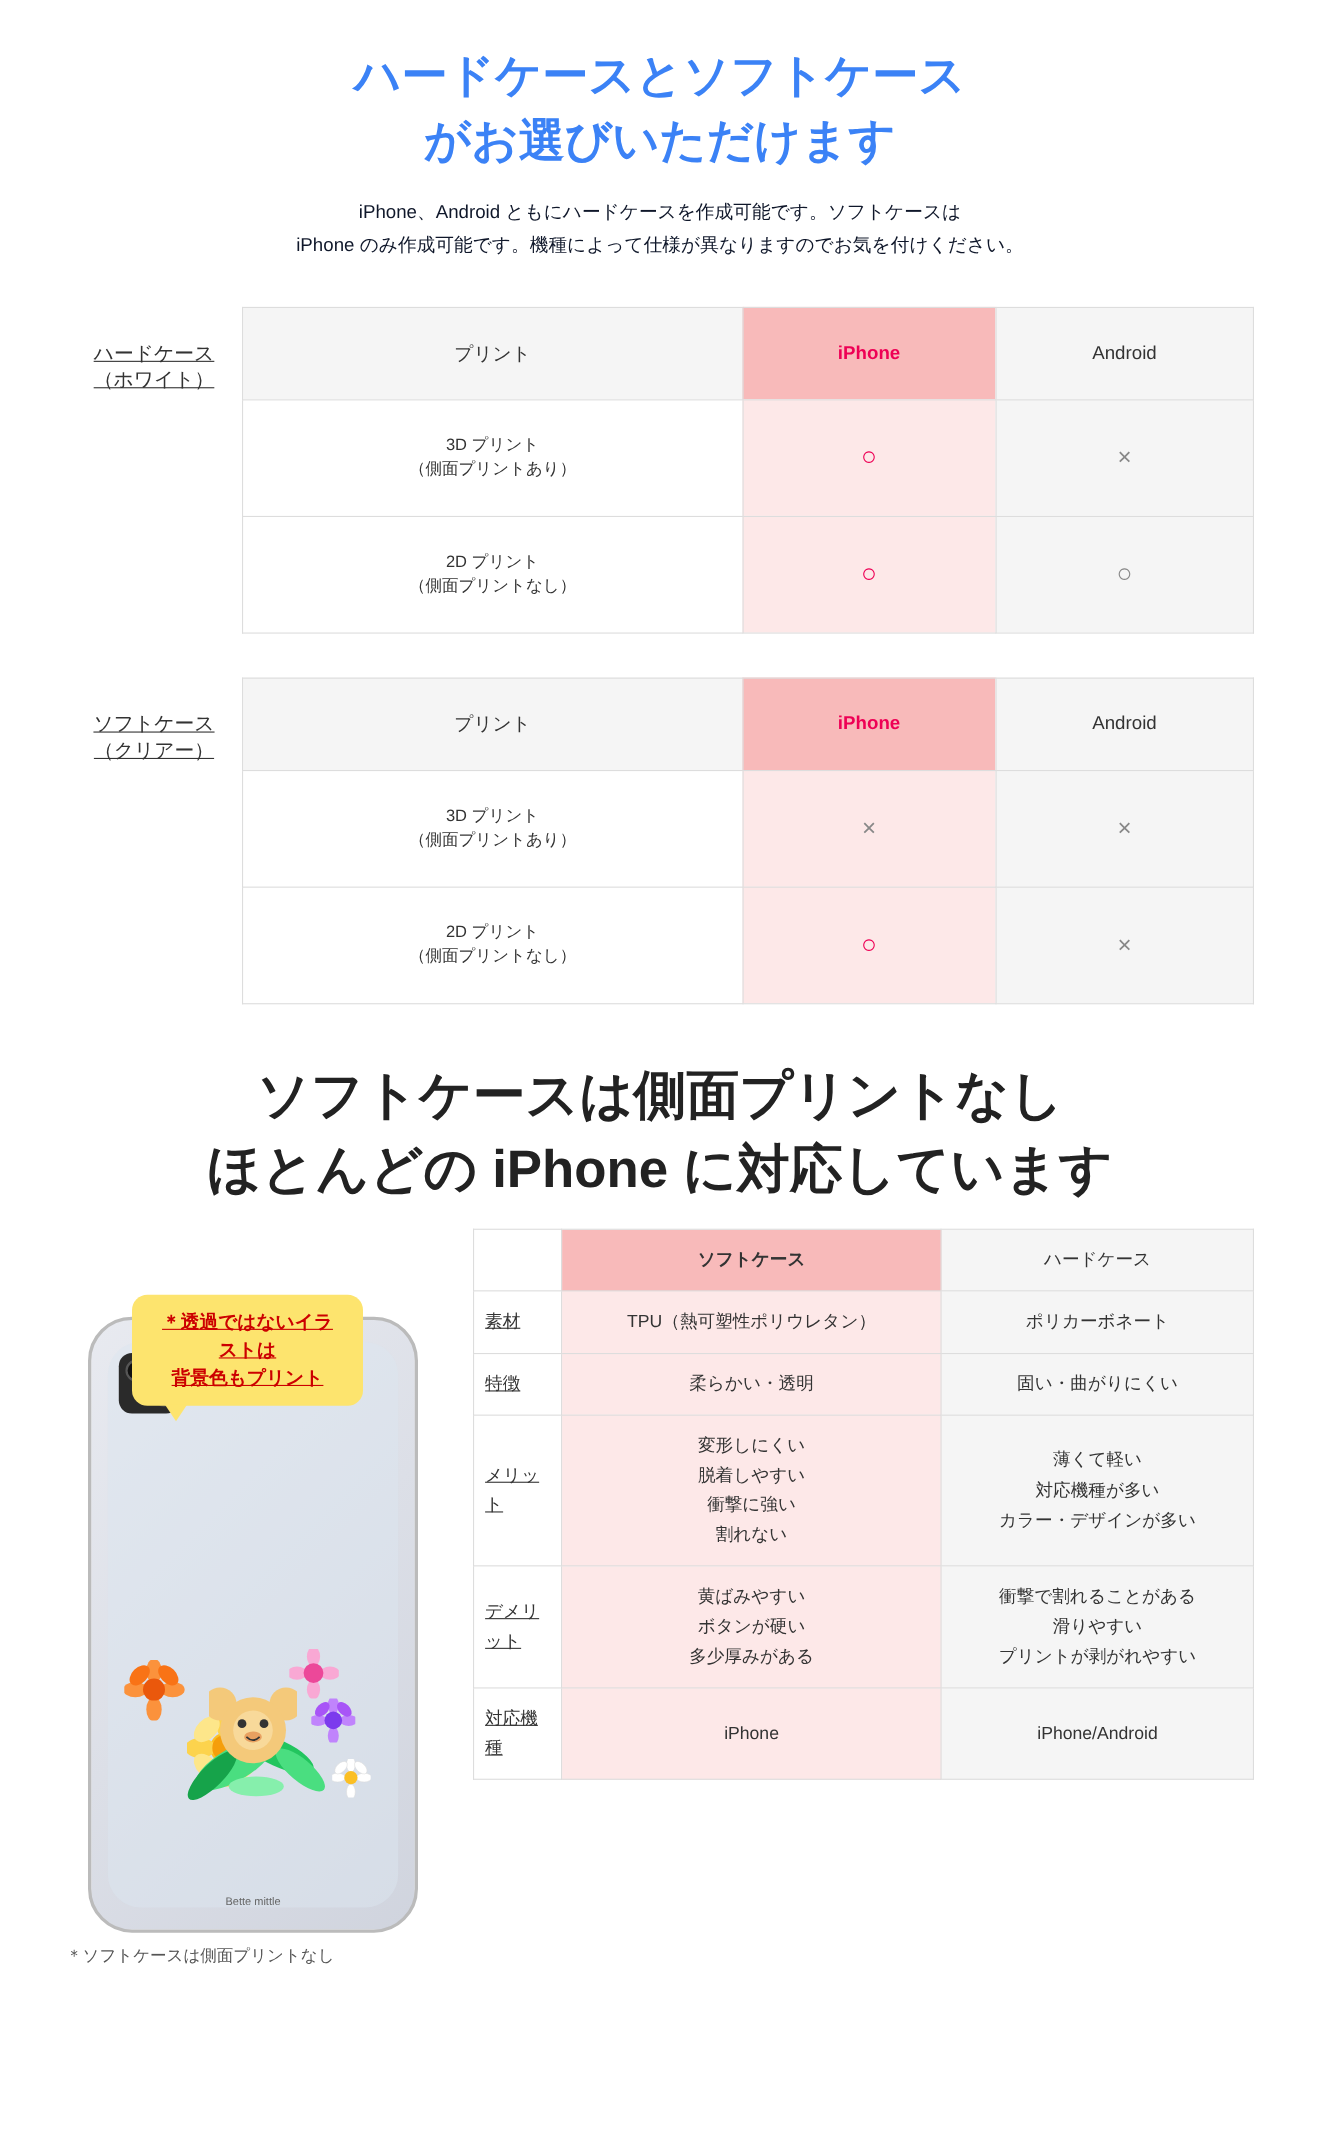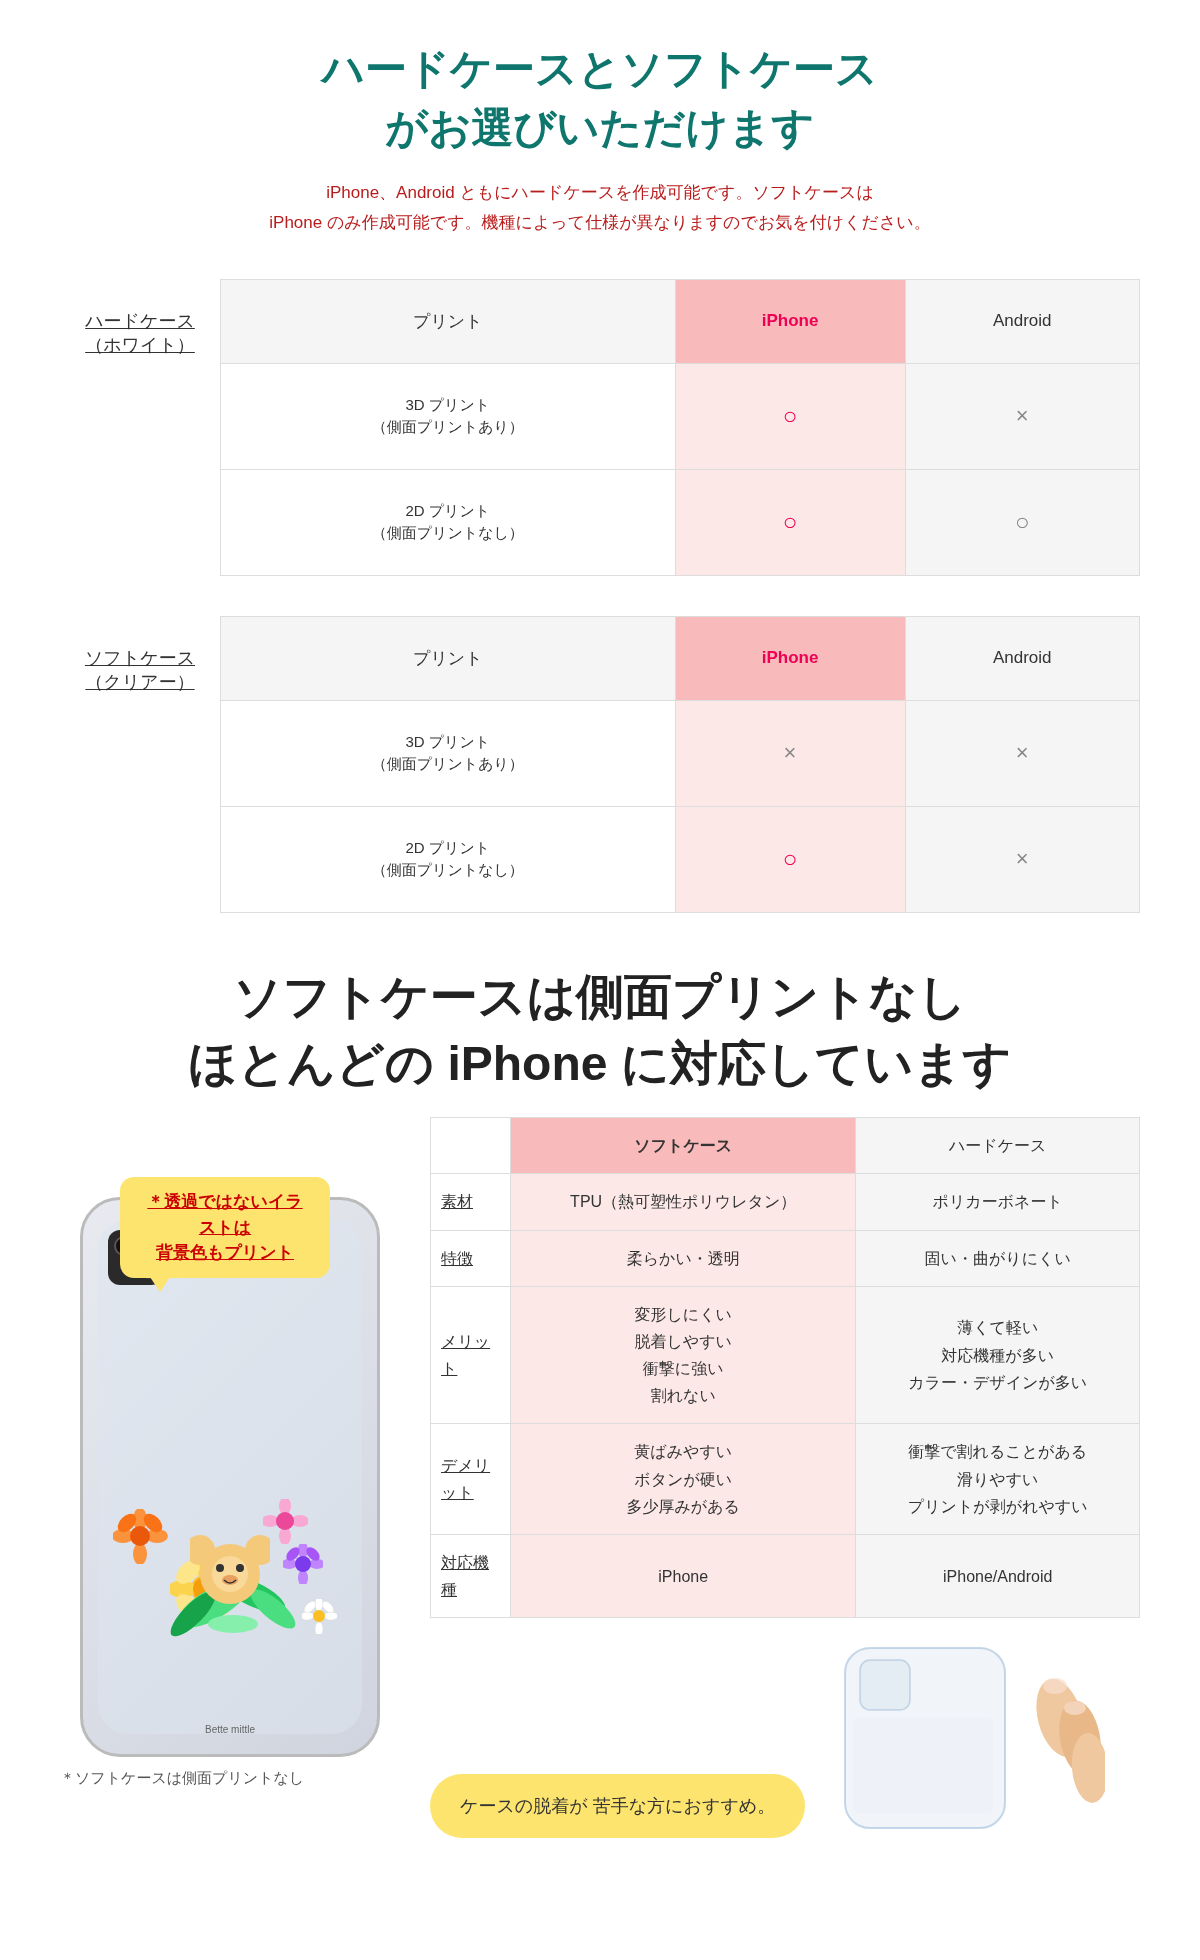--- a/index.html
+++ b/index.html
@@ -16,28 +16,28 @@
       padding: 40px 60px;
     }
 
     
     .section-title {
       text-align: center;
       font-size: 42px;
       font-weight: bold;
       line-height: 1.4;
       margin-bottom: 20px;
-      color: #0f766e;
+      color: #3b82f6;
     }
 
     .section-subtitle {
       text-align: center;
       font-size: 17px;
       line-height: 1.8;
-      color: #b91c1c;
+      color: #0f172a;
       margin-bottom: 40px;
     }
 
     
     .table-section {
       display: flex;
       align-items: flex-start;
       margin-bottom: 40px;
     }
 
@@ -457,40 +457,16 @@
             <td class="hard-col">衝撃で割れることがある<br>滑りやすい<br>プリントが剥がれやすい</td>
           </tr>
           <tr>
             <td class="label-col"><span>対応機種</span></td>
             <td class="soft-col">iPhone</td>
             <td class="hard-col">iPhone/Android</td>
           </tr>
         </tbody>
       </table>
 
-      <div style="display:flex;align-items:flex-end;gap:20px;margin-top:20px;">
-        <div style="background:#fde46e;border-radius:50px;padding:18px 30px;font-size:18px;color:#333;text-align:center;line-height:1.6;flex-shrink:0;">
-          <span>ケースの脱着が
-苦手な方におすすめ。</span>
-        </div>
-
-        <div style="position:relative;flex:1;height:200px;">
-          <svg viewBox="0 0 280 200" width="280" height="200">
-
-            <rect x="20" y="10" width="160" height="180" rx="25" ry="25" fill="rgba(200,215,235,0.25)" stroke="rgba(160,190,220,0.6)" stroke-width="2"></rect>
-
-            <rect x="35" y="22" width="50" height="50" rx="10" fill="rgba(180,200,220,0.2)" stroke="rgba(150,180,210,0.5)" stroke-width="1.5"></rect>
-
-            <rect x="28" y="80" width="140" height="95" rx="5" fill="rgba(220,230,240,0.15)"></rect>
-
-            <ellipse cx="235" cy="80" rx="22" ry="40" fill="#f0c8a0" transform="rotate(-15 235 80)"></ellipse>
-            <ellipse cx="255" cy="100" rx="20" ry="38" fill="#e8b888" transform="rotate(-10 255 100)"></ellipse>
-            <ellipse cx="265" cy="130" rx="18" ry="35" fill="#f0c8a0" transform="rotate(-5 265 130)"></ellipse>
-
-            <ellipse cx="230" cy="48" rx="12" ry="8" fill="#f8dece" opacity="0.7"></ellipse>
-            <ellipse cx="250" cy="70" rx="11" ry="7" fill="#f8dece" opacity="0.7"></ellipse>
-          </svg>
-        </div>
-      </div>
     </div>
   </div>
 
 </div>
 
 </body></html>

